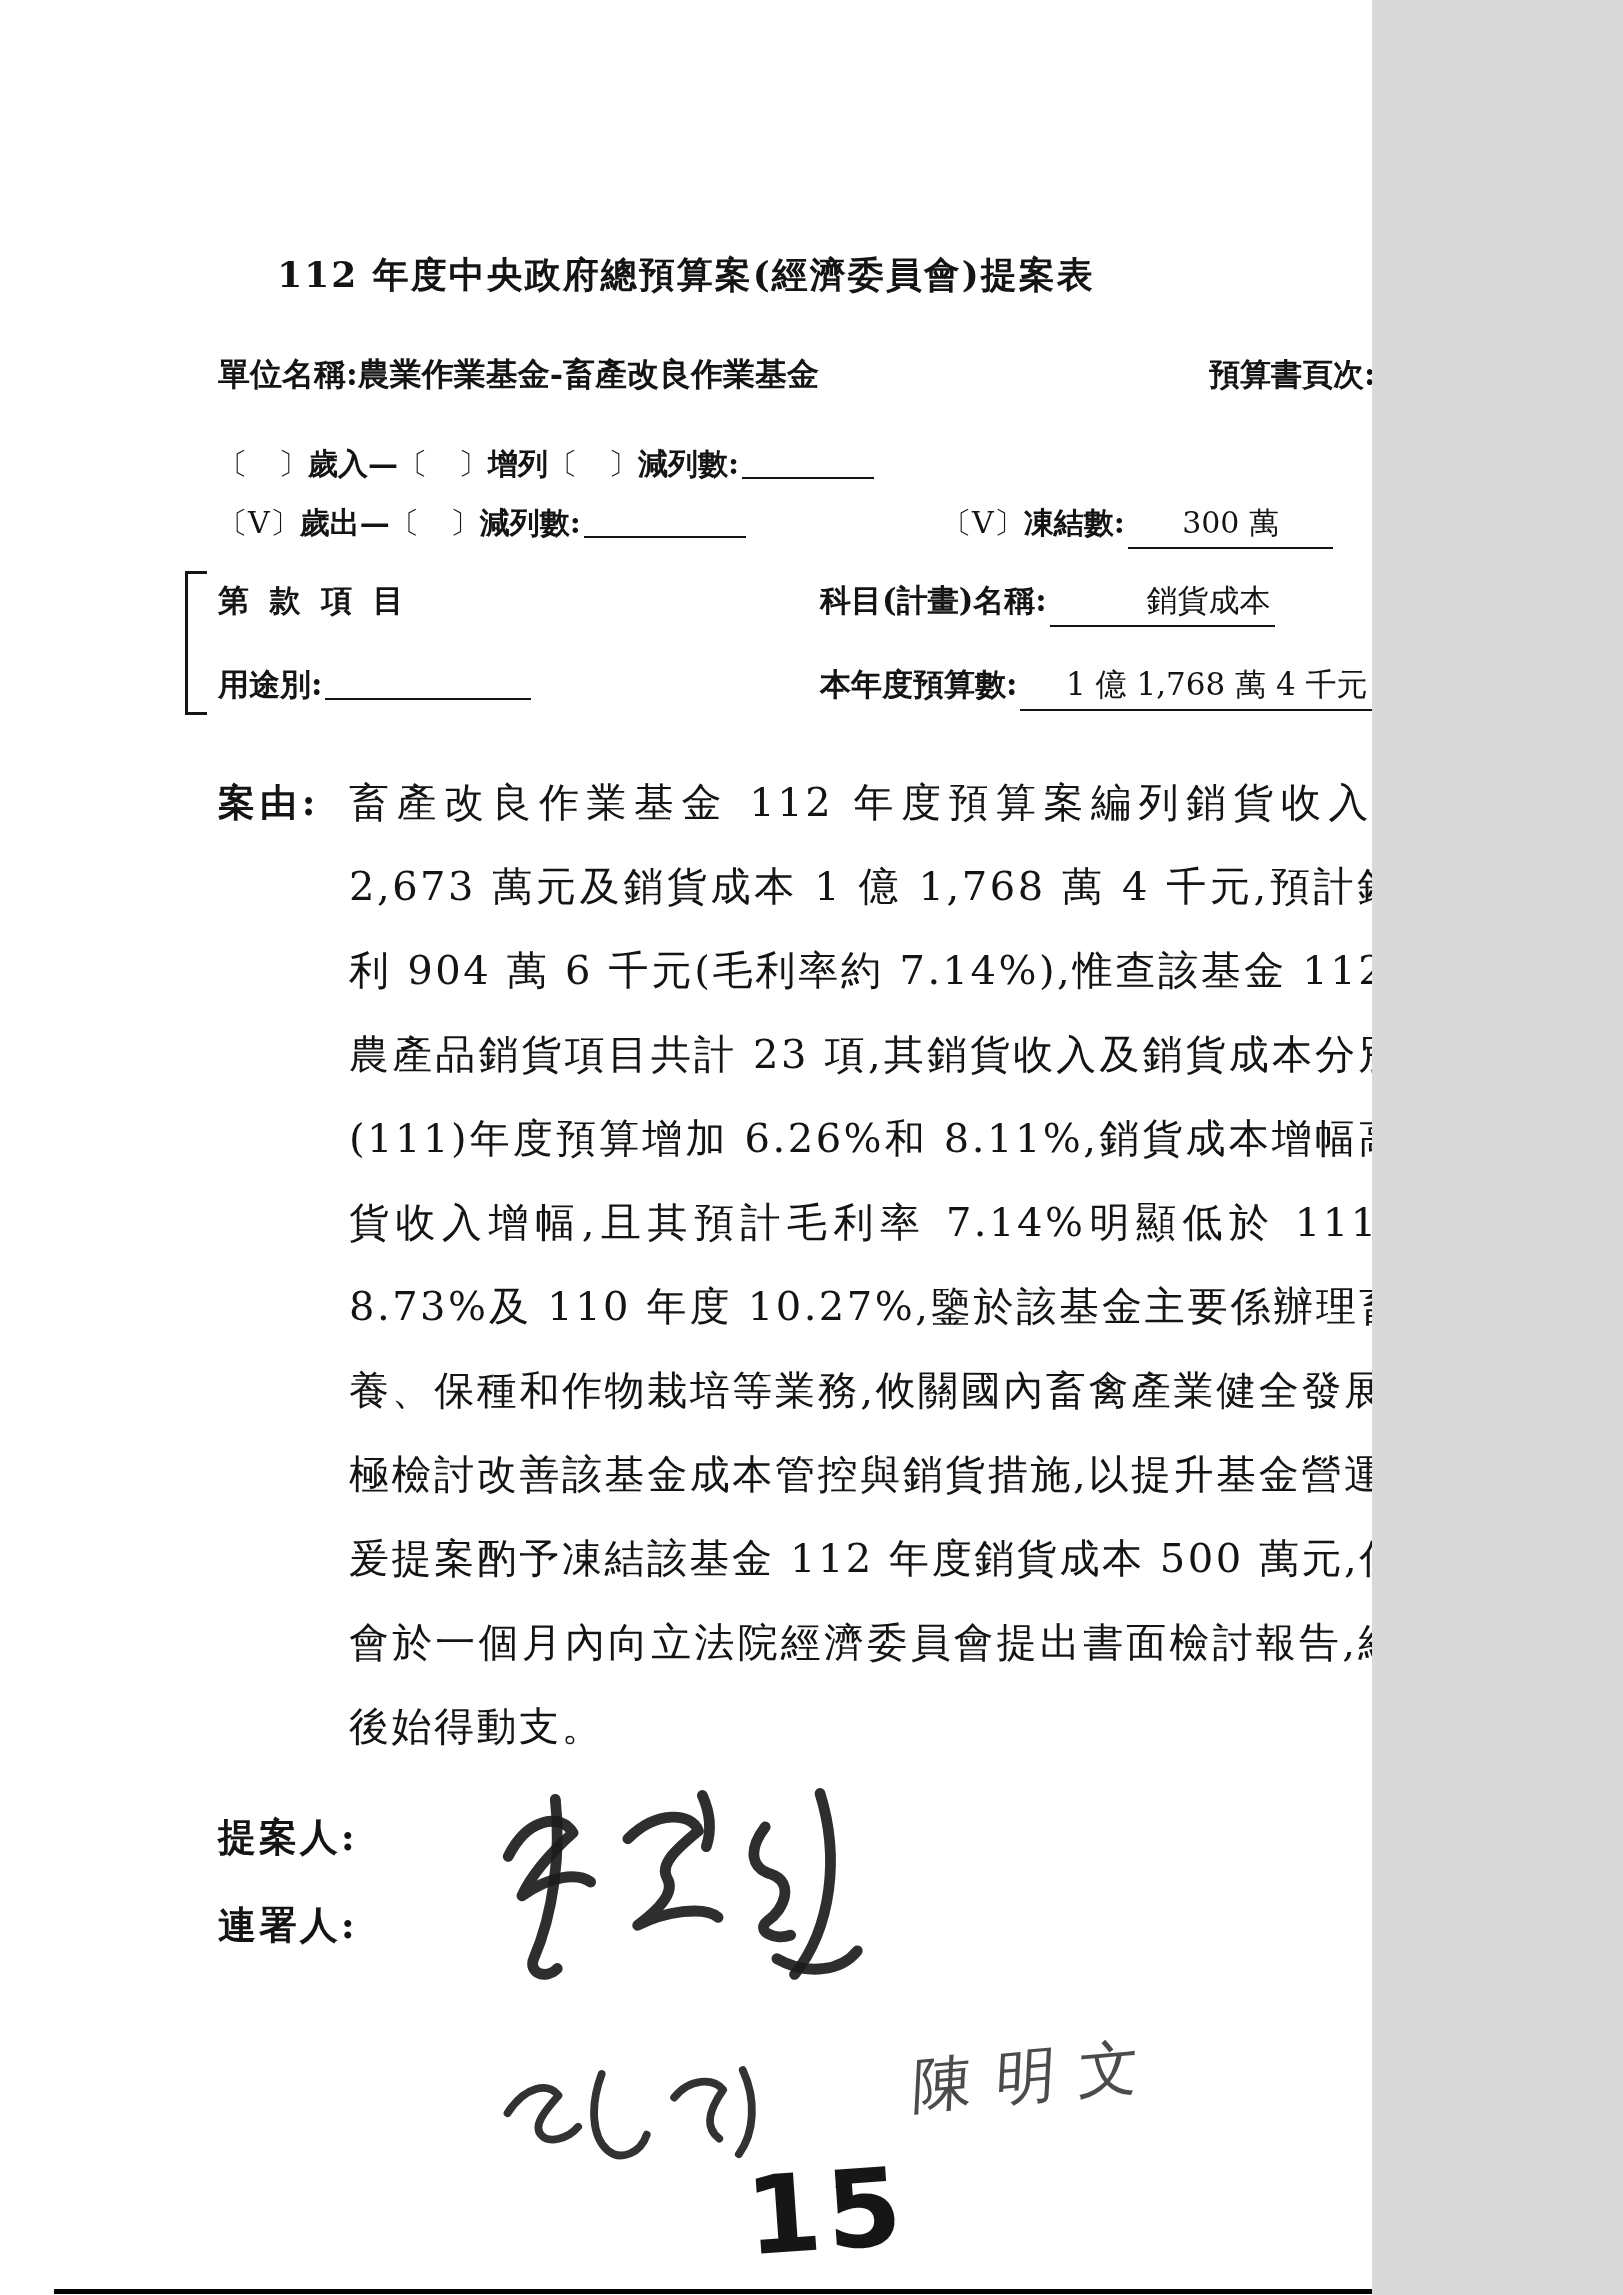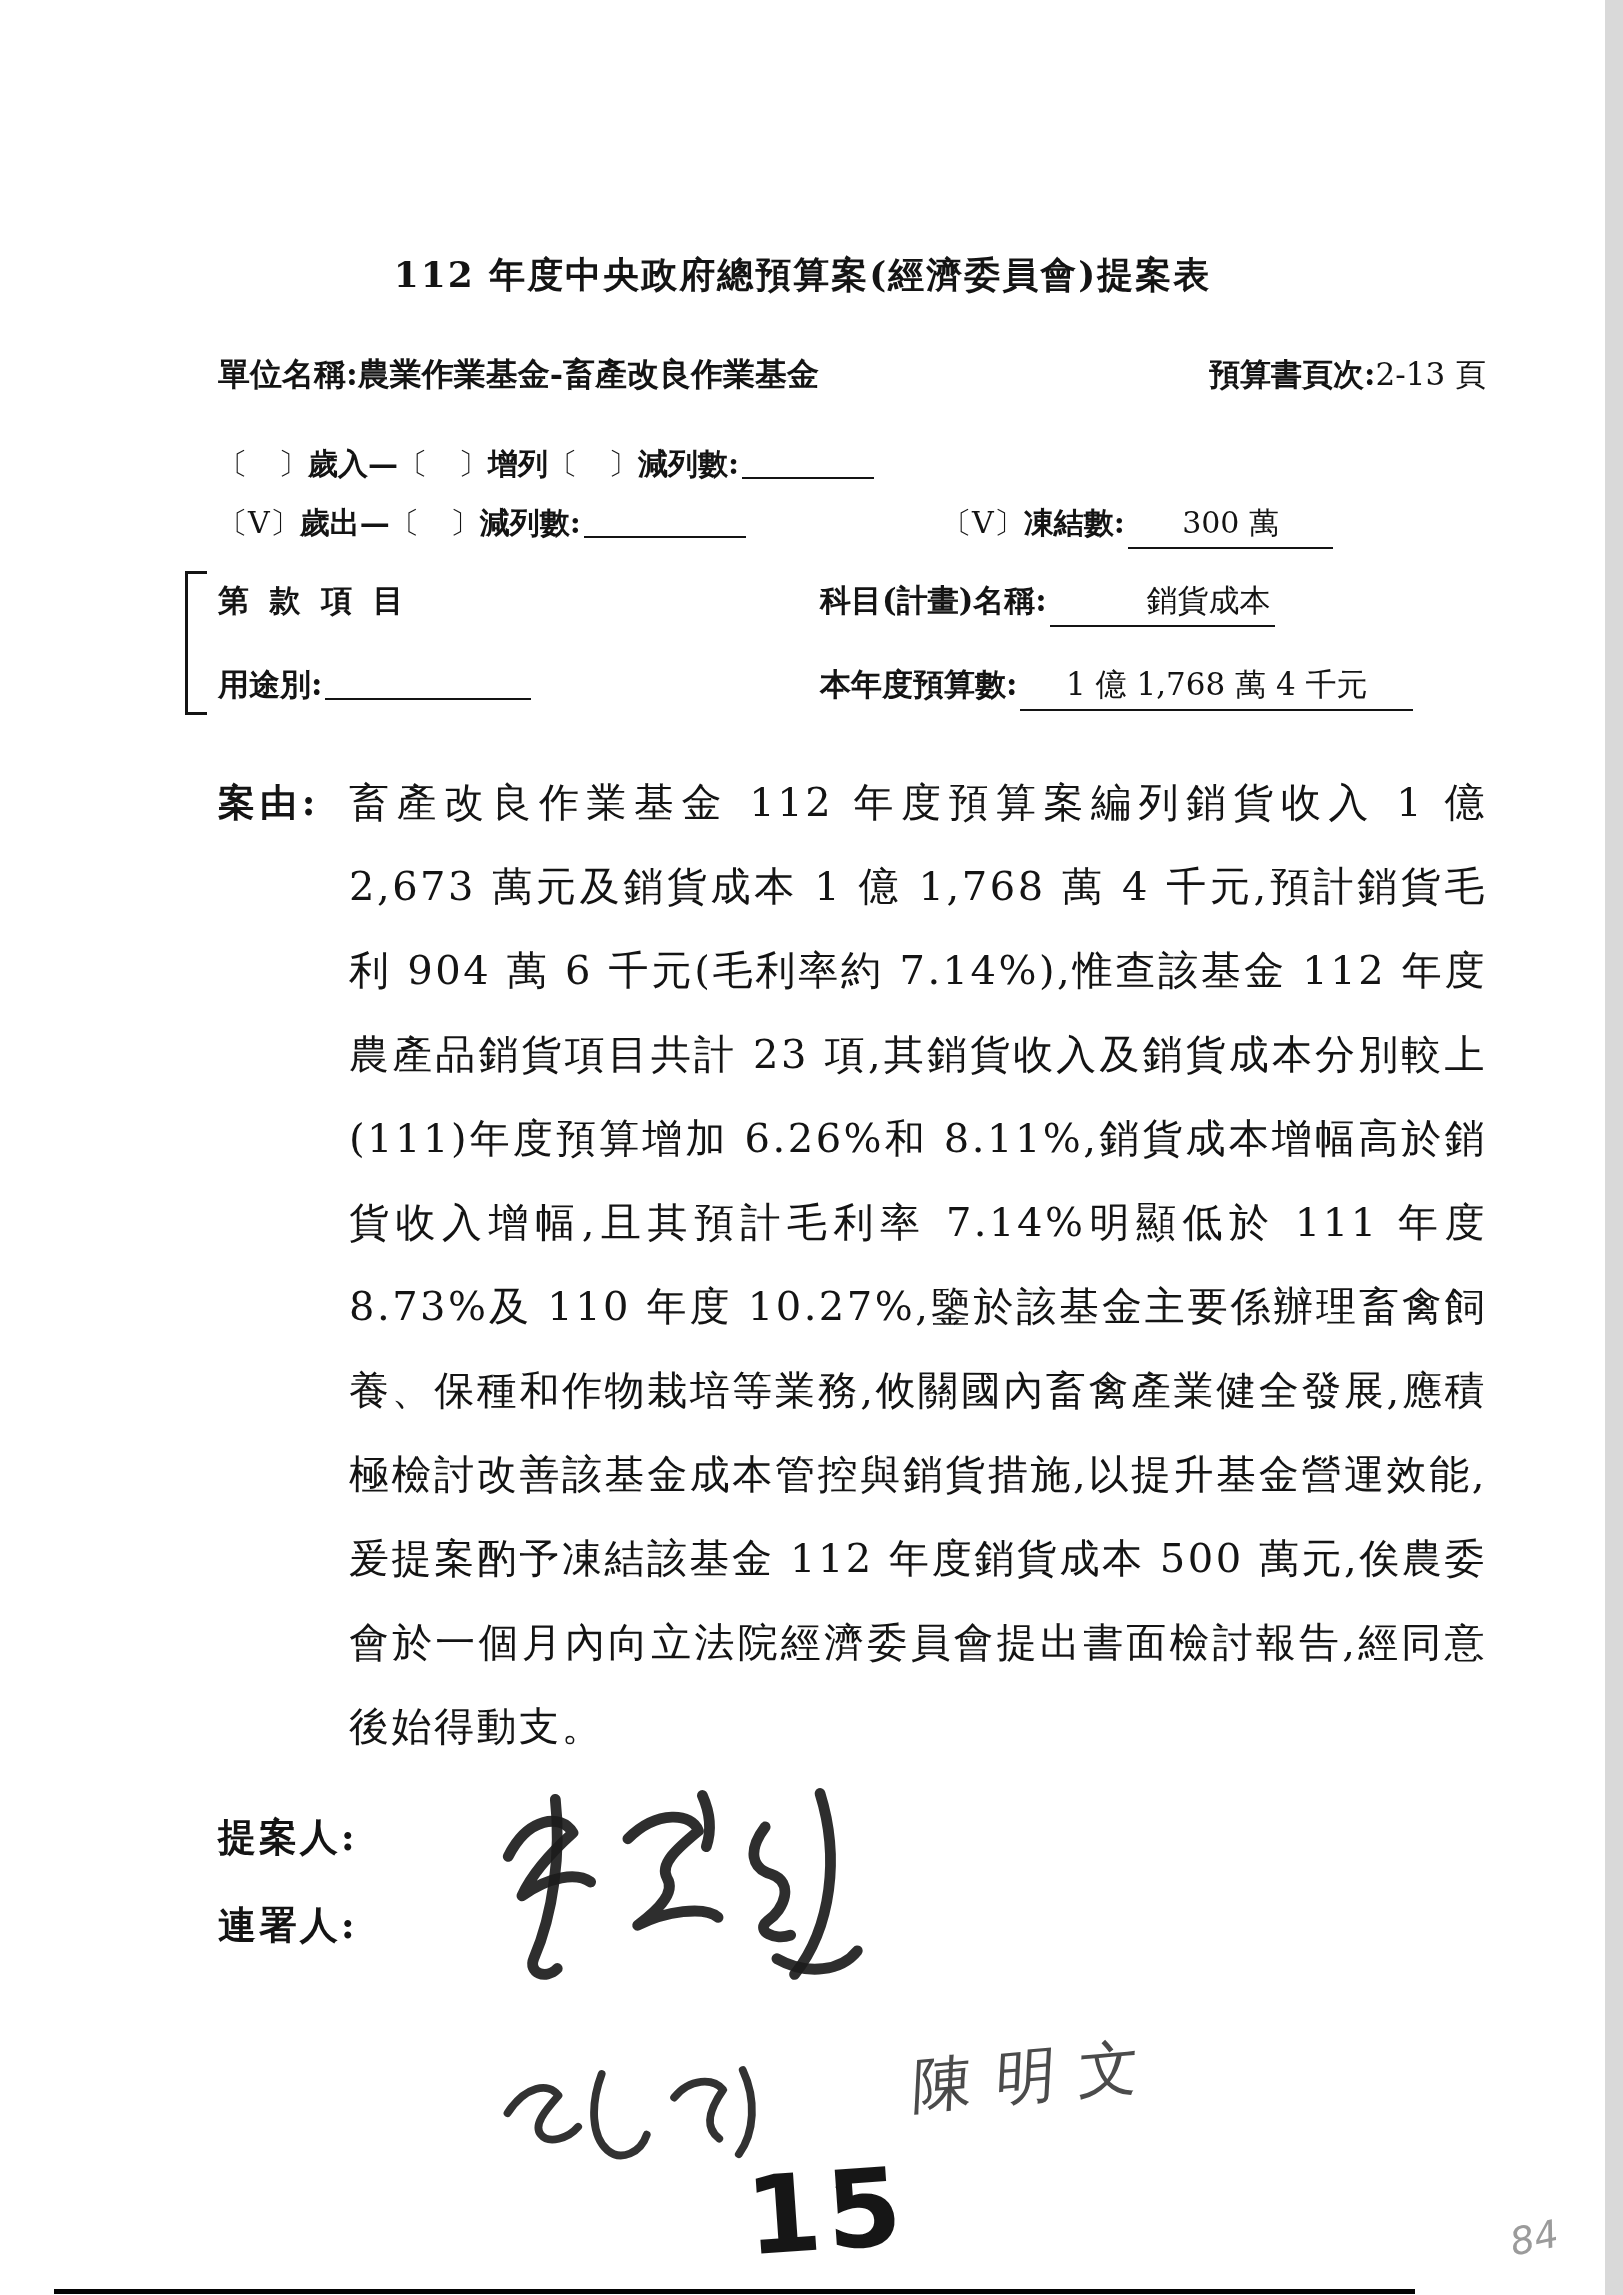--- a/index.html
+++ b/index.html
@@ -1,18 +1,18 @@
 <!DOCTYPE html>
 <html style="font-size:7.8px"><head>
 <meta charset="utf-8">
 <style>
   html,body { margin:0; padding:0; background:#d9d9d9; }
   .page {
     position:relative;
-    width:1605px; height:2295px;
+    width:1372px; height:2295px;
     background:#ffffff;
     font-family:"DejaVu Serif","Liberation Serif",serif;
     color:#141414;
     overflow:hidden;
   }
   .b { font-weight:700; }
 
   .title {
     position:absolute; top:251px; left:0; width:100%;
     text-align:center; font-size:36px; font-weight:700; letter-spacing:2px;

